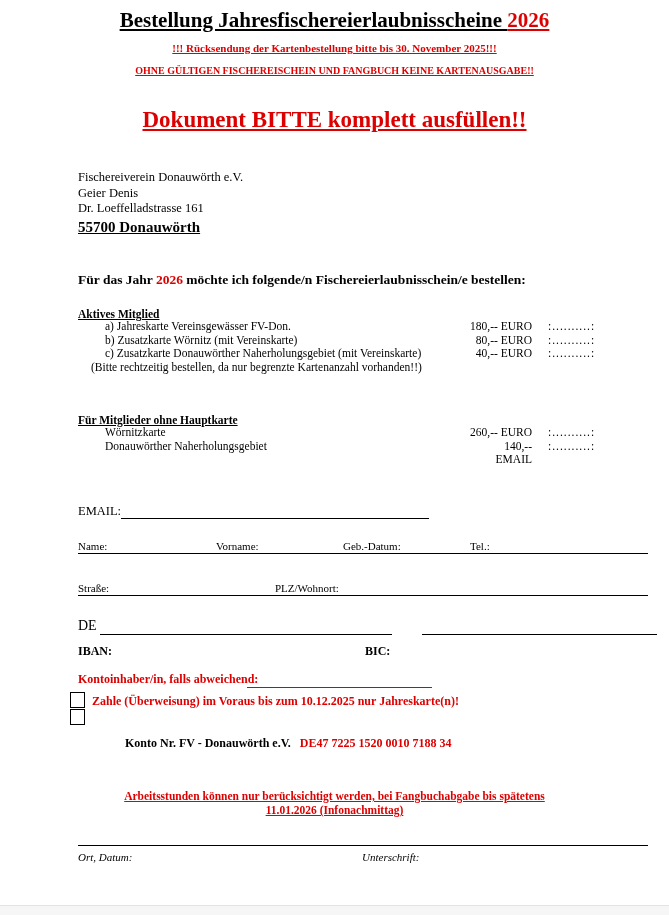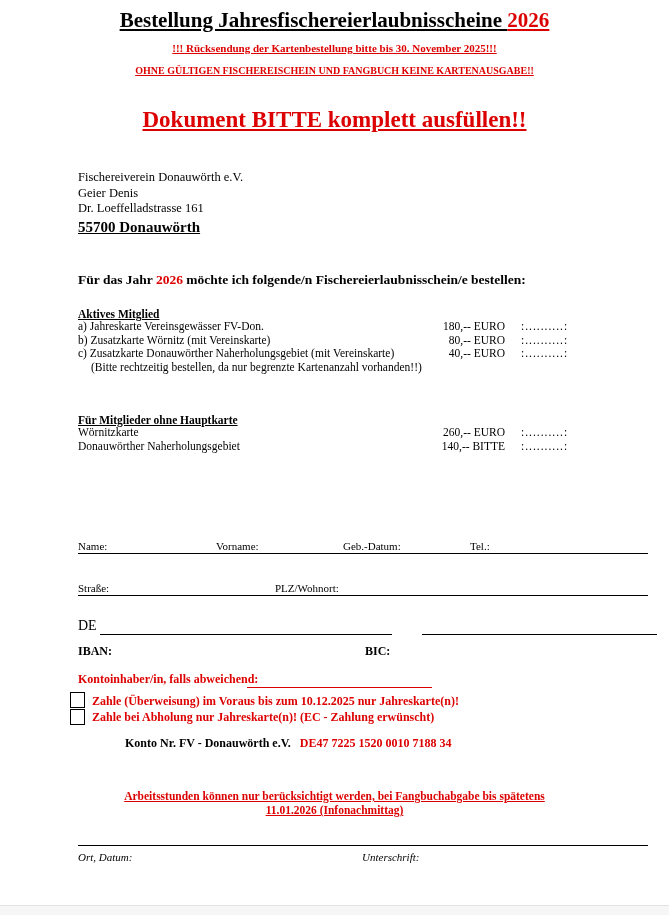--- a/index.html
+++ b/index.html
@@ -15,21 +15,21 @@
   .doc-title { top:8px; font-size:21px; font-weight:bold; }
   .notice1 { top:42px; font-size:11px; font-weight:bold; }
   .notice2 { top:65px; font-size:10px; font-weight:bold; }
   .fill-heading { top:107px; font-size:23px; font-weight:bold; }
   .address { left:78px; top:170px; font-size:12.5px; line-height:15.5px; }
   .address .last { font-size:15px; font-weight:bold; text-decoration:underline; margin-top:3px; }
   .order-heading { left:78px; top:272px; font-size:13.5px; font-weight:bold; }
   .sec-head { font-size:11.5px; font-weight:bold; text-decoration:underline; }
   .rows { left:78px; width:560px; font-size:11.5px; }
   .prow { display:flex; line-height:13.5px; }
-  .prow .lbl { flex:0 0 360px; }
+  .prow .lbl { flex:0 0 360px;margin-left:27px; }
   .prow .price { flex:0 0 67px; text-align:right; }
   .prow .qty { margin-left:16px; letter-spacing:1px; }
   .note { margin-left:13px; line-height:13.5px; }
   .email-row { left:78px; top:504px; font-size:12.5px; }
   .fill-line { display:inline-block; border-bottom:1px solid #000; height:13px; vertical-align:bottom; }
   .line-row { left:78px; width:570px; height:17px; border-bottom:1px solid #000; font-size:11px; }
   .line-row span { position:absolute; bottom:1px; }
   .iban-label { font-size:12px; font-weight:bold; }
   .konto-red-line { border-bottom:1.5px solid #dd0000; height:0; }
   .checkbox { position:absolute; width:13px; height:14px; border:1.5px solid #000; background:#fff; }
@@ -85,25 +85,28 @@
 
   <div class="abs rows" style="top:414px;">
     <div class="sec-head">Für Mitglieder ohne Hauptkarte</div>
     <div class="prow">
       <span class="lbl">Wörnitzkarte</span>
       <span class="price">260,-- EURO</span>
       <span class="qty">:..........:</span>
     </div>
     <div class="prow">
       <span class="lbl">Donauwörther Naherholungsgebiet</span>
-      <span class="price">140,-- BITTE</span>
+      <span class="price">140,-- EMAIL</span>
       <span class="qty">:..........:</span>
     </div>
   </div>
 
+  <div class="abs email-row">
+    <span>EMAIL:</span><span class="fill-line" style="width:308px;"></span>
+  </div>
 
   <div class="abs line-row" style="top:536px;">
     <span style="left:0;">Name:</span>
     <span style="left:138px;">Vorname:</span>
     <span style="left:265px;">Geb.-Datum:</span>
     <span style="left:392px;">Tel.:</span>
   </div>
 
   <div class="abs line-row" style="top:578px;">
     <span style="left:0;">Straße:</span>
@@ -116,21 +119,20 @@
 
   <div class="abs iban-label" style="left:78px; top:644px;">IBAN:</div>
   <div class="abs iban-label" style="left:365px; top:644px;">BIC:</div>
 
   <div class="abs pay-line" style="left:78px; top:672px;">Kontoinhaber/in, falls abweichend:</div>
   <div class="abs konto-red-line" style="left:247px; top:687px; width:185px;"></div>
 
   <span class="checkbox" style="left:70px; top:692px;"></span>
   <span class="checkbox" style="left:70px; top:709px;"></span>
   <div class="abs pay-line" style="left:92px; top:694px;">Zahle (Überweisung) im Voraus bis zum 10.12.2025 nur Jahreskarte(n)!</div>
-  <div class="abs pay-line" style="left:92px; top:710px;">Zahle bei Abholung nur Jahreskarte(n)! (EC - Zahlung erwünscht)</div>
 
   <div class="abs" style="left:125px; top:736px; font-size:12px; font-weight:bold;">
     <span>Konto Nr. FV - Donauwörth e.V.</span>&nbsp;&nbsp;
     <span class="red">DE47 7225 1520 0010 7188 34</span>
   </div>
 
   <div class="abs center work-note" style="top:762px;">Arbeitsstunden können nur berücksichtigt werden, bei Fangbuchabgabe bis spätetens</div>
   <div class="abs center work-note" style="top:776px;">11.01.2026 (Infonachmittag)</div>
 
   <div class="abs hrule"></div>

